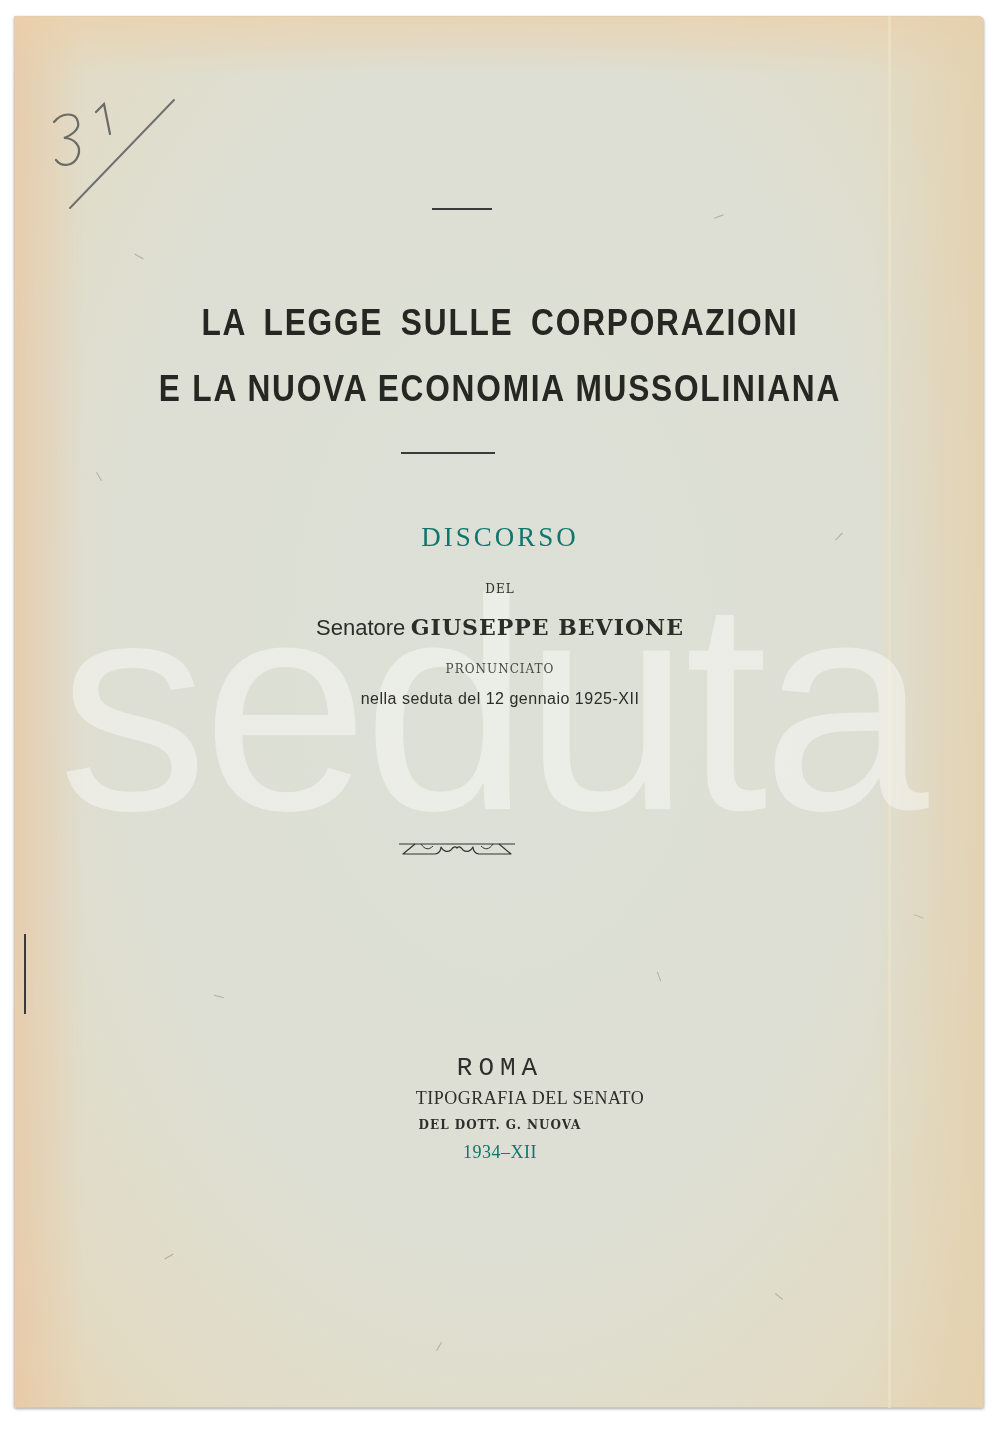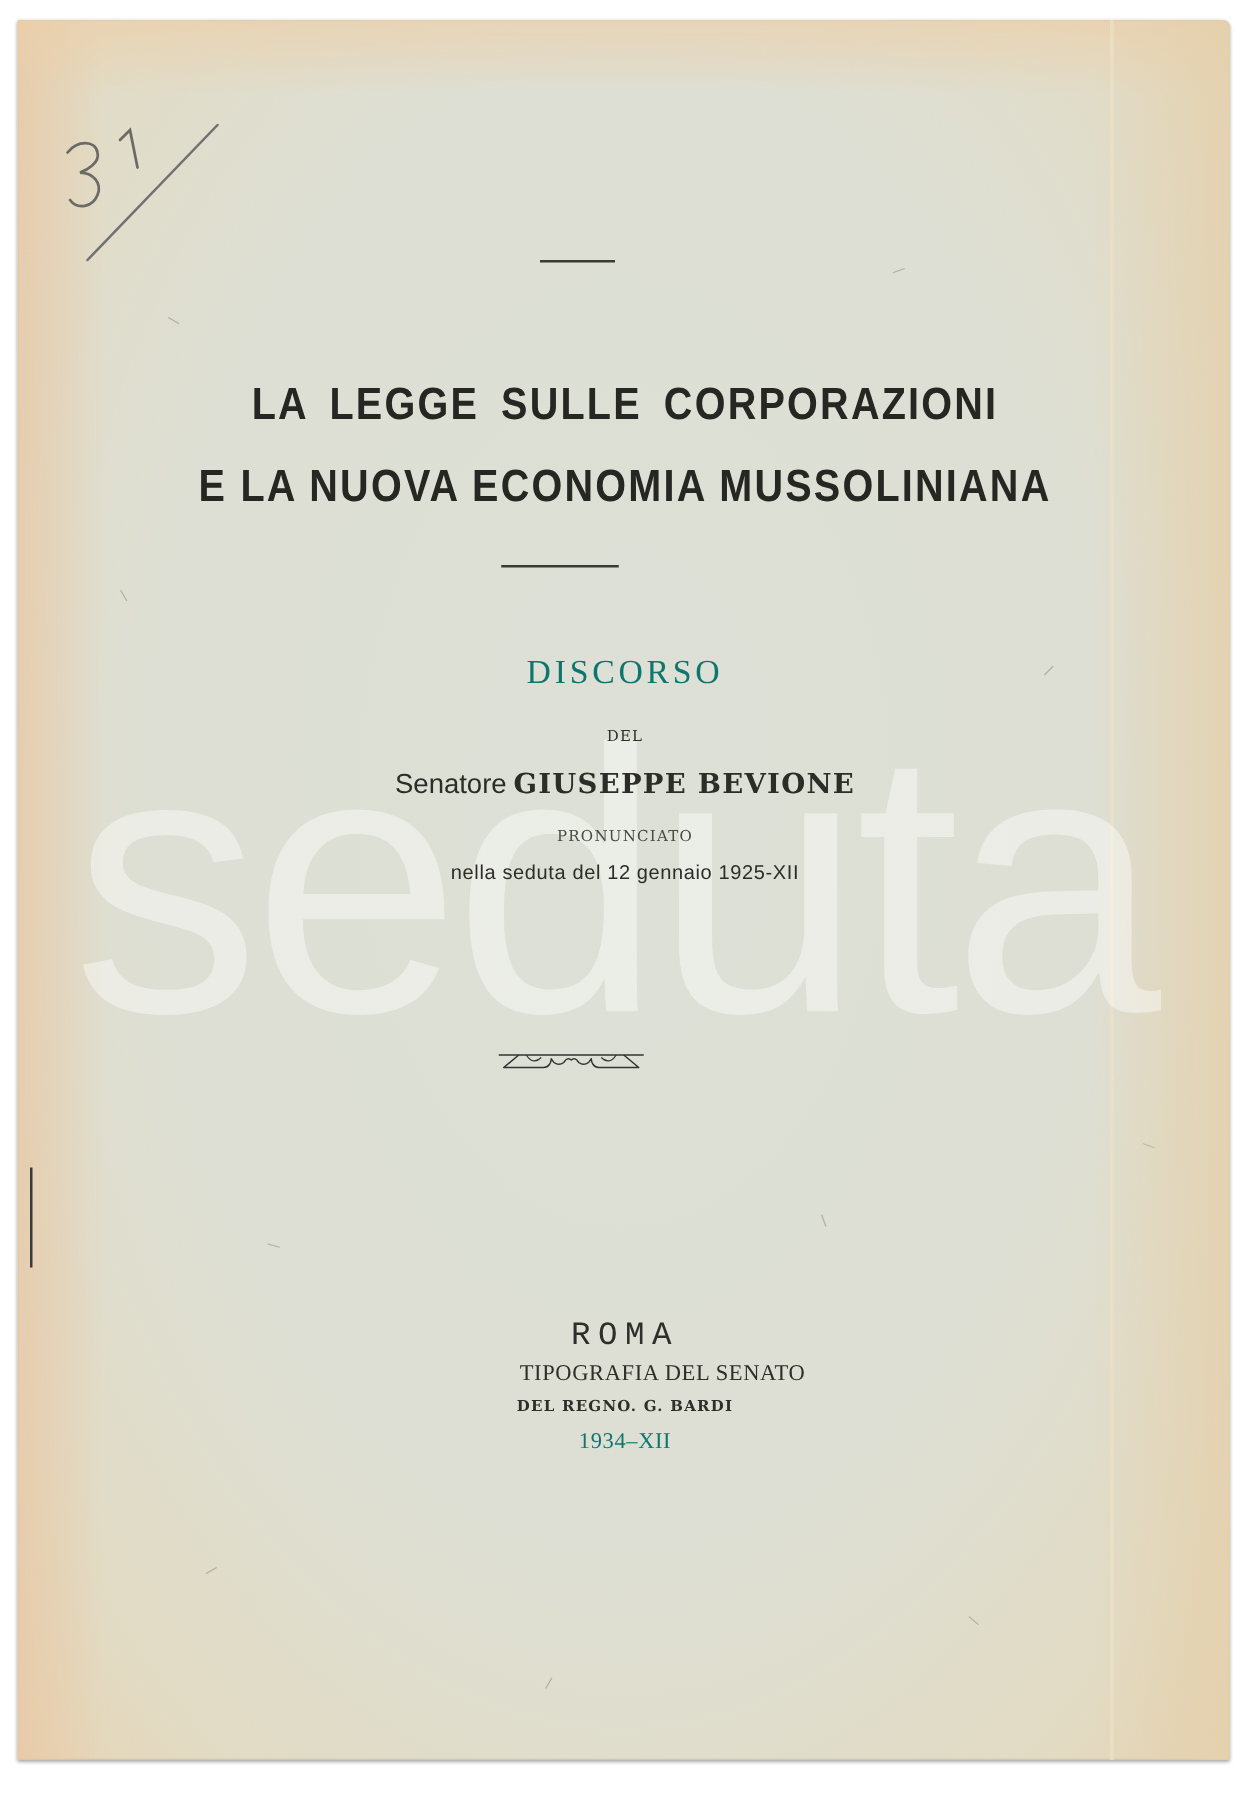--- a/index.html
+++ b/index.html
@@ -248,15 +248,15 @@
   <div class="line sans seduta">nella seduta del 12 gennaio 1925-XII</div>
 
   <svg class="ornament" viewBox="0 0 120 22">
     <line x1="2" y1="6" x2="118" y2="6" stroke="#333" stroke-width="1.2"></line>
     <path d="M18 6 L 6 16 L 38 16 C 42 16, 44 12, 44 9 C 46 13, 50 15, 54 12 C 56 9, 58 8, 60 10 C 62 8, 64 9, 66 12 C 70 15, 74 13, 76 9 C 76 12, 78 16, 82 16 L 114 16 L 102 6" fill="none" stroke="#333" stroke-width="1.2" stroke-linejoin="round"></path>
     <path d="M24 6 C 28 12, 32 12, 36 8 M84 8 C 88 12, 92 12, 96 6" fill="none" stroke="#333" stroke-width="1"></path>
   </svg>
 
   <div class="line serif-l roma">ROMA</div>
   <div class="line serif-l tipografia">TIPOGRAFIA DEL SENATO</div>
-  <div class="line serif bardi">DEL REGNO. G. BARDI</div>
+  <div class="line serif bardi">DEL DOTT. G. NUOVA</div>
   <div class="line serif-l year">1934–XII</div>
 </div>
 
 </body></html>

